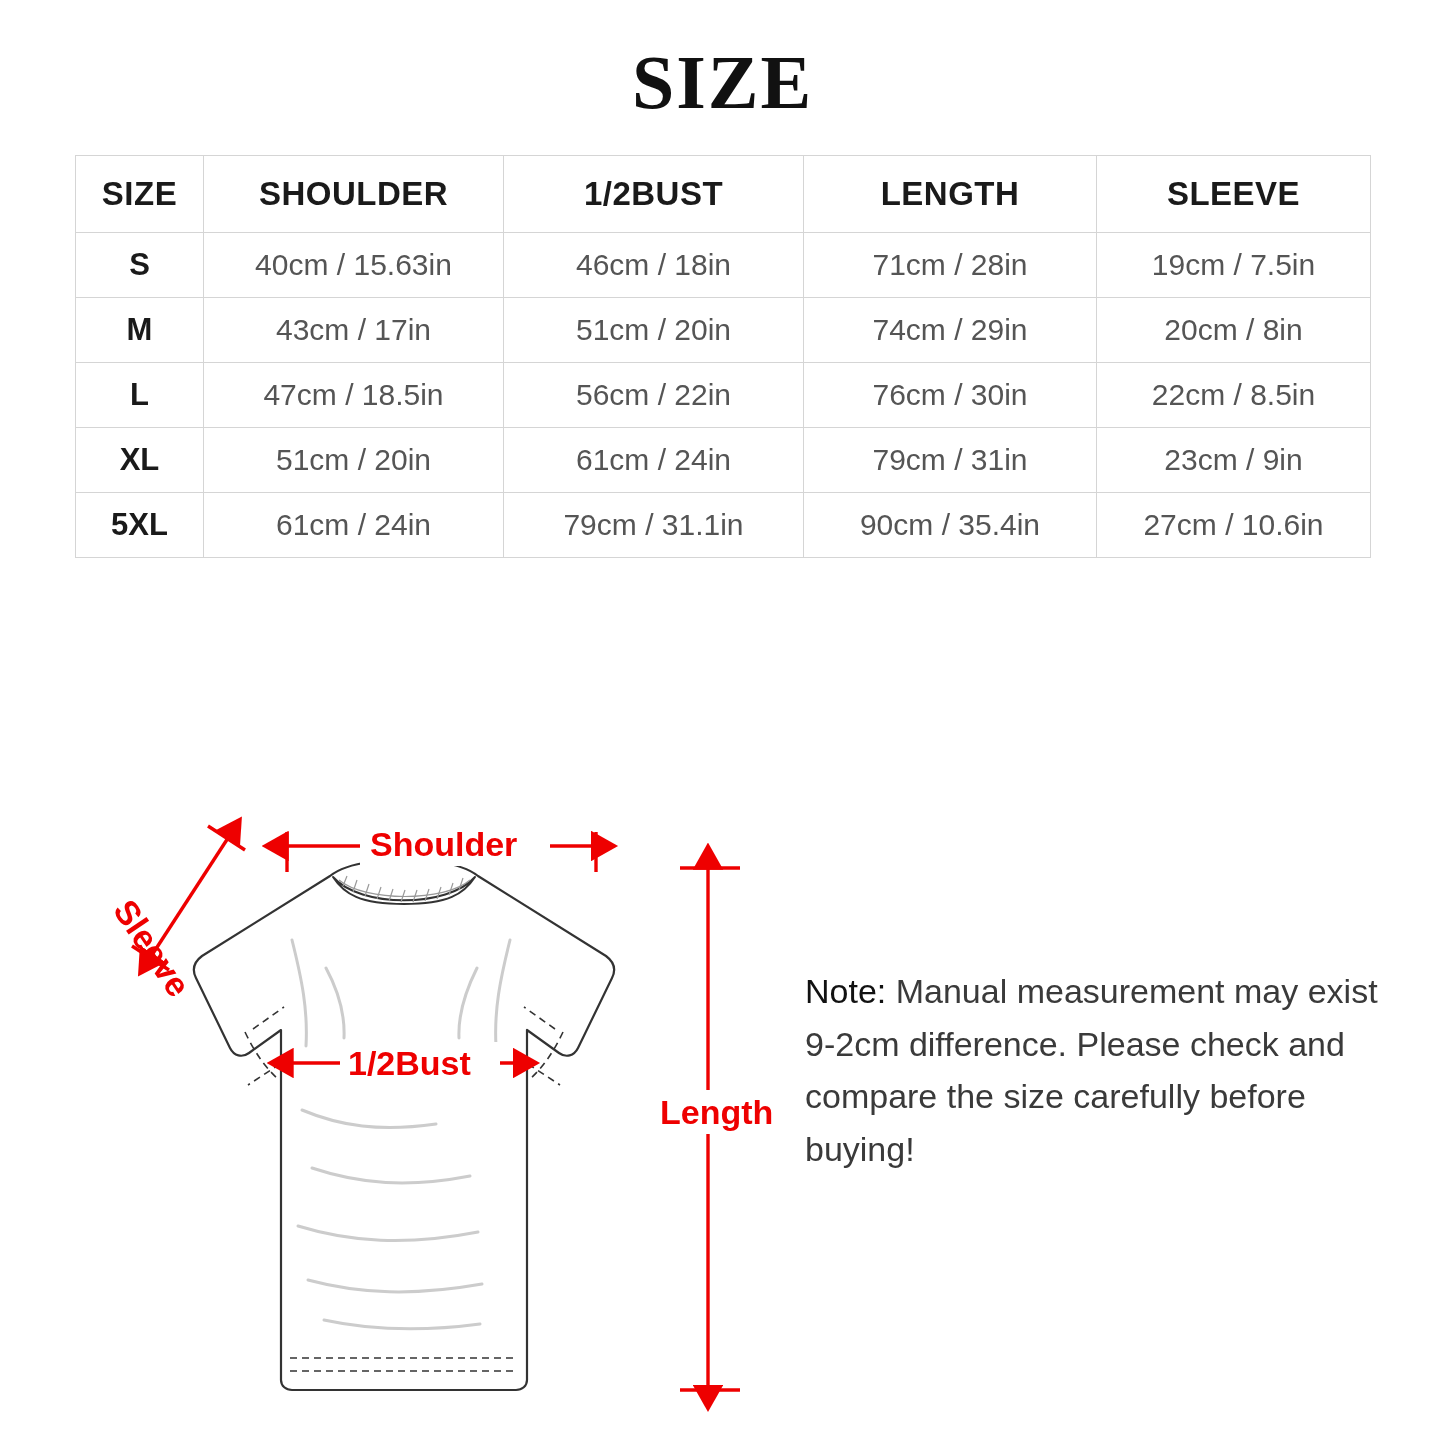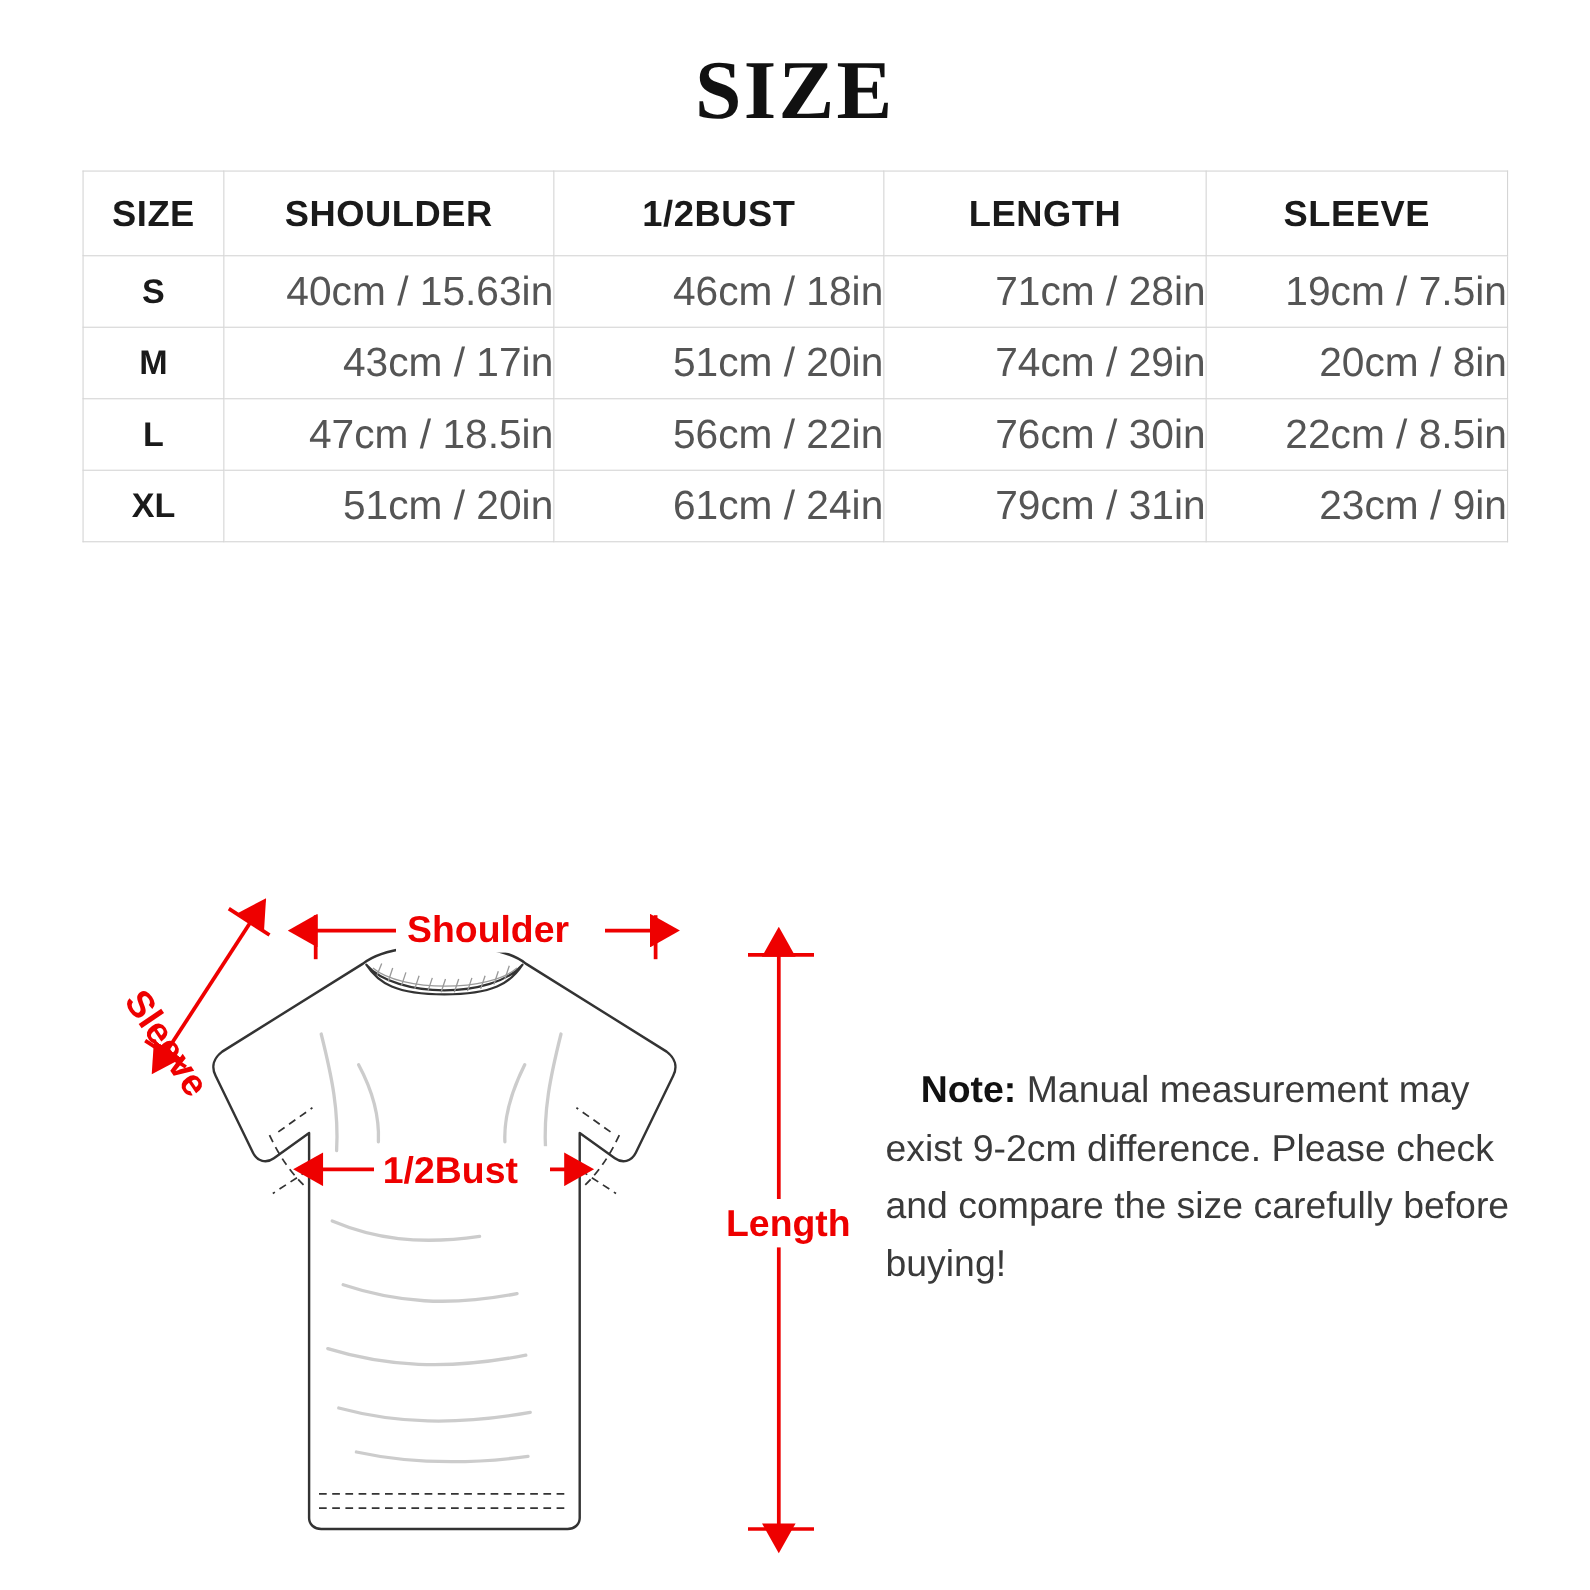--- a/index.html
+++ b/index.html
@@ -54,23 +54,22 @@
     color: #1a1a1a;
     height: 76px;
     letter-spacing: 0.5px;
   }
   table.size-table tbody td.sizecol {
     font-size: 31px;
     font-weight: bold;
     color: #1a1a1a;
   }
   table.size-table tbody td.val {
-    font-size: 37px;
+    font-size: 30px;
     color: #555555;
-    text-align: right;
   }
   col.c0 { width: 128px; }
   col.c1 { width: 300px; }
   col.c2 { width: 300px; }
   col.c3 { width: 293px; }
   col.c4 { width: 274px; }
 
   
   #diagram {
     position: absolute;
@@ -85,23 +84,22 @@
   #note {
     position: absolute;
     top: 965px;
     left: 805px;
     width: 580px;
     font-size: 34px;
     line-height: 1.55;
     color: #3a3a3a;
   }
   #note .note-label {
-    font-weight: bold;
+    font-weight: normal;
     color: #111111;
-    margin-left: 32px;
   }
 </style>
 </head>
 <body>
 
 <h1 id="page-title">SIZE</h1>
 
 <div id="size-table-wrap">
   <table class="size-table">
     <colgroup>
@@ -141,20 +139,27 @@
         <td class="val">56cm / 22in</td>
         <td class="val">76cm / 30in</td>
         <td class="val">22cm / 8.5in</td>
       </tr>
       <tr>
         <td class="sizecol">XL</td>
         <td class="val">51cm / 20in</td>
         <td class="val">61cm / 24in</td>
         <td class="val">79cm / 31in</td>
         <td class="val">23cm / 9in</td>
+      </tr>
+      <tr>
+        <td class="sizecol">5XL</td>
+        <td class="val">61cm / 24in</td>
+        <td class="val">79cm / 31.1in</td>
+        <td class="val">90cm / 35.4in</td>
+        <td class="val">27cm / 10.6in</td>
       </tr>
     </tbody>
   </table>
 </div>
 
 <div id="diagram">
   <svg width="740" height="640" viewBox="0 0 740 640" xmlns="http://www.w3.org/2000/svg">
     <defs>
       <marker id="arrL" markerWidth="9" markerHeight="9" refX="7.5" refY="4.5" orient="auto">
         <path d="M8,0 L0,4.5 L8,9 Z" fill="#ee0000"></path>

